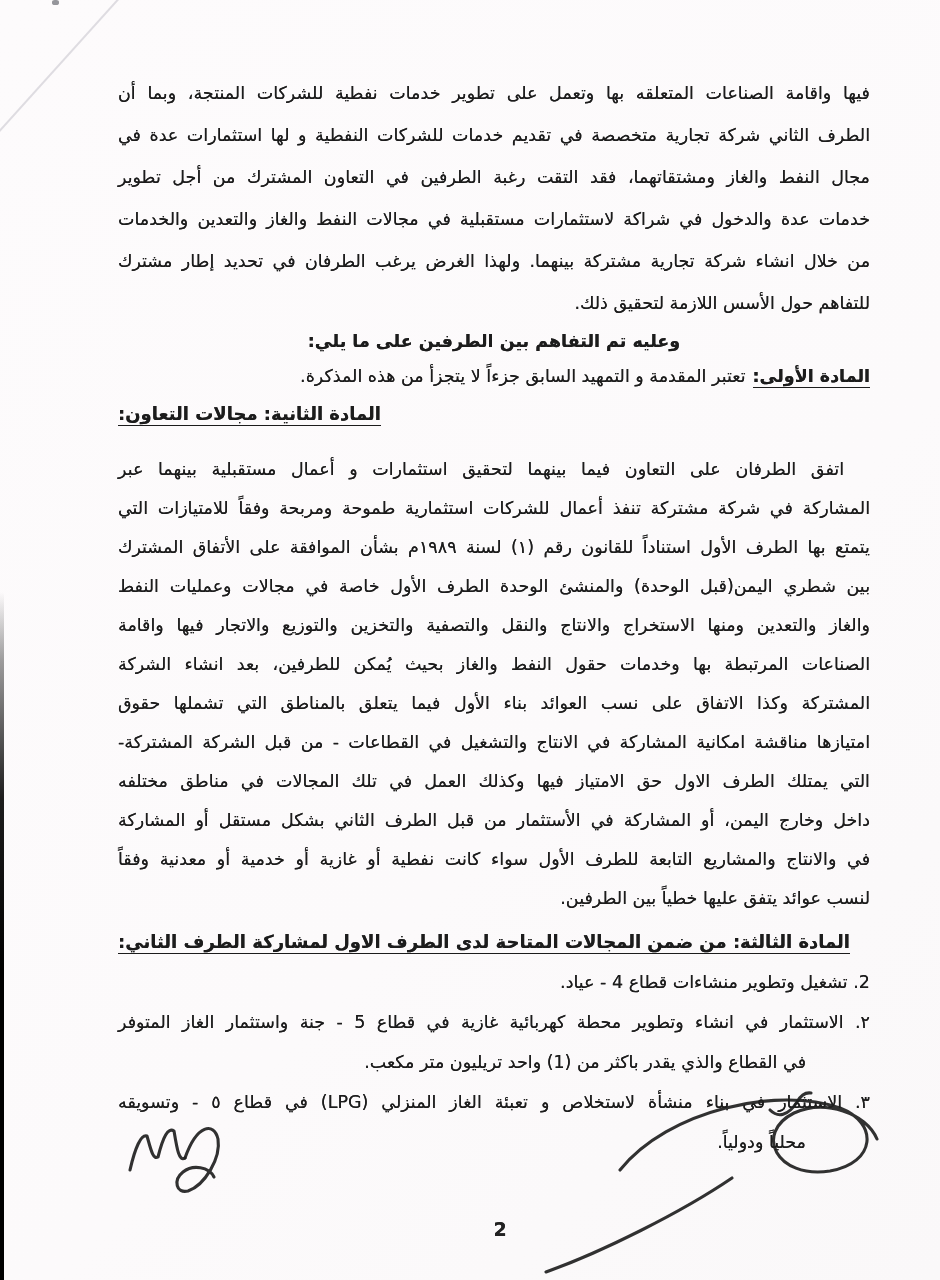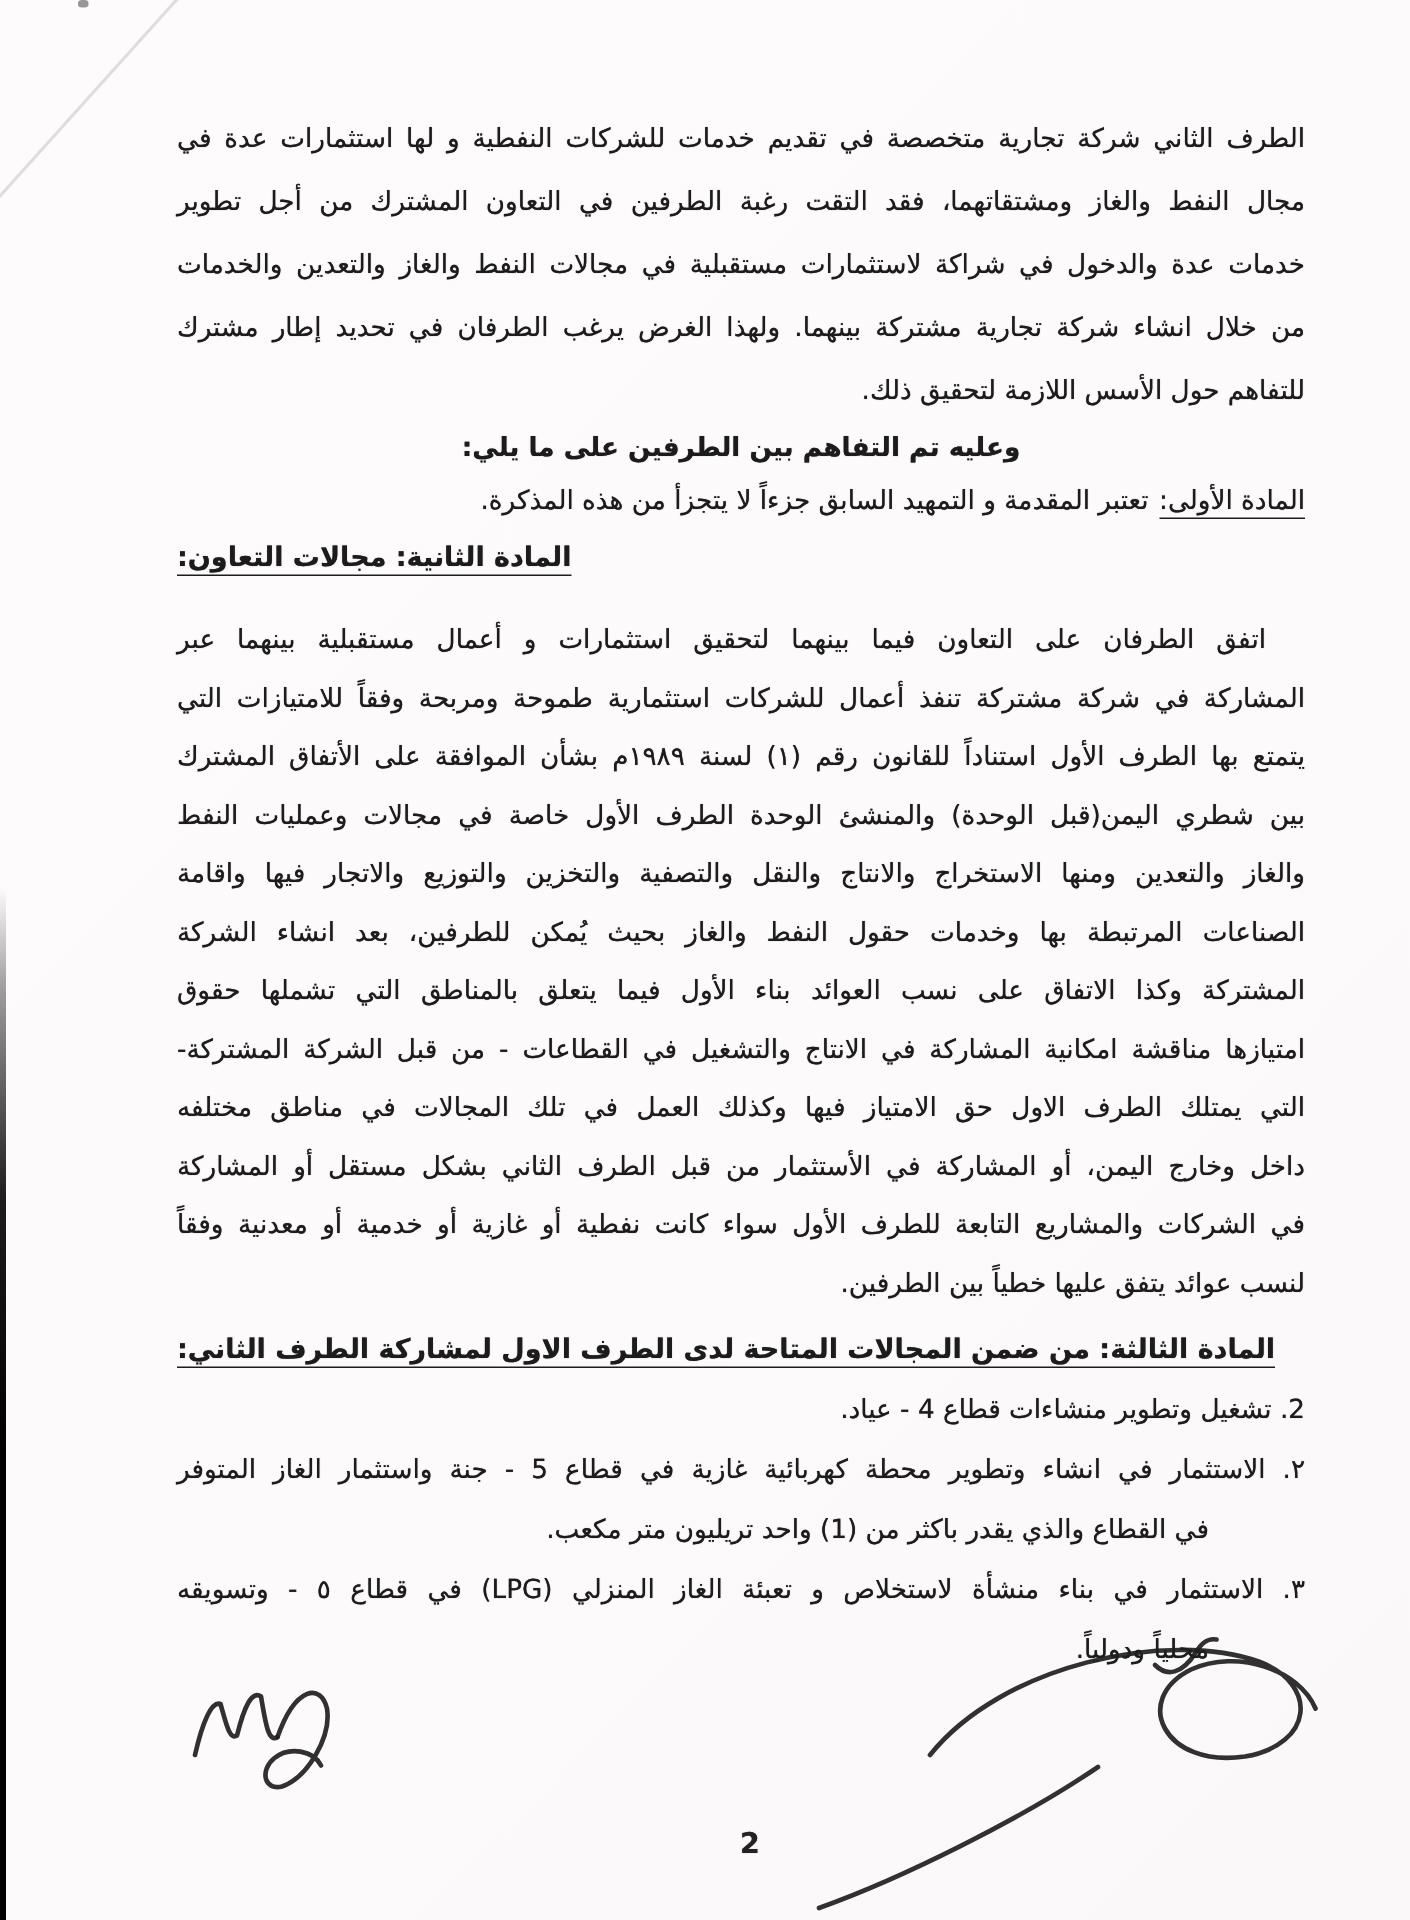--- a/index.html
+++ b/index.html
@@ -16,21 +16,21 @@
   }
   .line{
     height:42px;line-height:42px;font-size:17.5px;
     text-align:justify;text-align-last:justify;white-space:nowrap;
   }
   .p2 .line{height:39px;line-height:39px}
   .items .line{height:40px;line-height:40px}
   .end{text-align-last:right}
   .cont{text-align-last:right;padding-right:64px}
   .indent{padding-right:26px}
-  .b{font-weight:normal}
+  .b{font-weight:bold}
   .intro{height:34px;line-height:34px;font-size:17.5px;text-align:center;font-weight:bold}
   .art1{height:36px;line-height:36px;font-size:17.5px;text-align:right}
   .hdg{height:40px;line-height:40px;font-size:18px;text-align:left;font-weight:bold}
   .u{border-bottom:1.7px solid #1c1c1c;padding-bottom:1px}
   .art1-text{margin-right:7px}
   .p2{margin-top:16px}
   .hdg3{margin-top:4px}
   .pagenum{
     position:absolute;left:450px;top:1218px;width:100px;height:30px;
     text-align:center;font-size:19px;font-weight:bold;color:#222;
@@ -52,20 +52,21 @@
 <body>
 
 <div class="paper"></div>
 <div class="crease"></div>
 <div class="speck"></div>
 <div class="edge-strip"></div>
 
 <div class="content">
 
   <div>
+    <div class="line">فيها واقامة الصناعات المتعلقه بها وتعمل على تطوير خدمات نفطية للشركات المنتجة، وبما أن</div>
     <div class="line">الطرف الثاني شركة تجارية متخصصة في تقديم خدمات للشركات النفطية و لها استثمارات عدة في</div>
     <div class="line">مجال النفط والغاز ومشتقاتهما، فقد التقت رغبة الطرفين في التعاون المشترك من أجل تطوير</div>
     <div class="line">خدمات عدة والدخول في شراكة لاستثمارات مستقبلية في مجالات النفط والغاز والتعدين والخدمات</div>
     <div class="line">من خلال انشاء شركة تجارية مشتركة بينهما. ولهذا الغرض يرغب الطرفان في تحديد إطار مشترك</div>
     <div class="line end">للتفاهم حول الأسس اللازمة لتحقيق ذلك.</div>
   </div>
 
   <div class="intro">وعليه تم التفاهم بين الطرفين على ما يلي:</div>
 
   <div class="art1">
@@ -80,21 +81,21 @@
     <div class="line indent">اتفق الطرفان على التعاون فيما بينهما لتحقيق استثمارات و أعمال مستقبلية بينهما عبر</div>
     <div class="line">المشاركة في شركة مشتركة تنفذ أعمال للشركات استثمارية طموحة ومربحة وفقاً للامتيازات التي</div>
     <div class="line">يتمتع بها الطرف الأول استناداً للقانون رقم (١) لسنة ١٩٨٩م بشأن الموافقة على الأتفاق المشترك</div>
     <div class="line">بين شطري اليمن(قبل الوحدة) والمنشئ الوحدة الطرف الأول خاصة في مجالات وعمليات النفط</div>
     <div class="line">والغاز والتعدين ومنها الاستخراج والانتاج والنقل والتصفية والتخزين والتوزيع والاتجار فيها واقامة</div>
     <div class="line">الصناعات المرتبطة بها وخدمات حقول النفط والغاز بحيث يُمكن للطرفين، بعد انشاء الشركة</div>
     <div class="line">المشتركة وكذا الاتفاق على نسب العوائد بناء الأول فيما يتعلق بالمناطق التي تشملها حقوق</div>
     <div class="line">امتيازها مناقشة امكانية المشاركة في الانتاج والتشغيل في القطاعات - من قبل الشركة المشتركة-</div>
     <div class="line">التي يمتلك الطرف الاول حق الامتياز فيها وكذلك العمل في تلك المجالات في مناطق مختلفه</div>
     <div class="line">داخل وخارج اليمن، أو المشاركة في الأستثمار من قبل الطرف الثاني بشكل مستقل أو المشاركة</div>
-    <div class="line">في الشركات والمشاريع التابعة للطرف الأول سواء كانت نفطية أو غازية أو خدمية أو معدنية وفقاً</div>
+    <div class="line">في والانتاج والمشاريع التابعة للطرف الأول سواء كانت نفطية أو غازية أو خدمية أو معدنية وفقاً</div>
     <div class="line end">لنسب عوائد يتفق عليها خطياً بين الطرفين.</div>
   </div>
 
   <div class="hdg hdg3">
     <span class="u">المادة الثالثة: من ضمن المجالات المتاحة لدى الطرف الاول لمشاركة الطرف الثاني:</span>
   </div>
 
   <div class="items">
     <div class="line end">2. تشغيل وتطوير منشاءات قطاع 4 - عياد.</div>
     <div class="line">٢. الاستثمار في انشاء وتطوير محطة كهربائية غازية في قطاع 5 - جنة واستثمار الغاز المتوفر</div>

